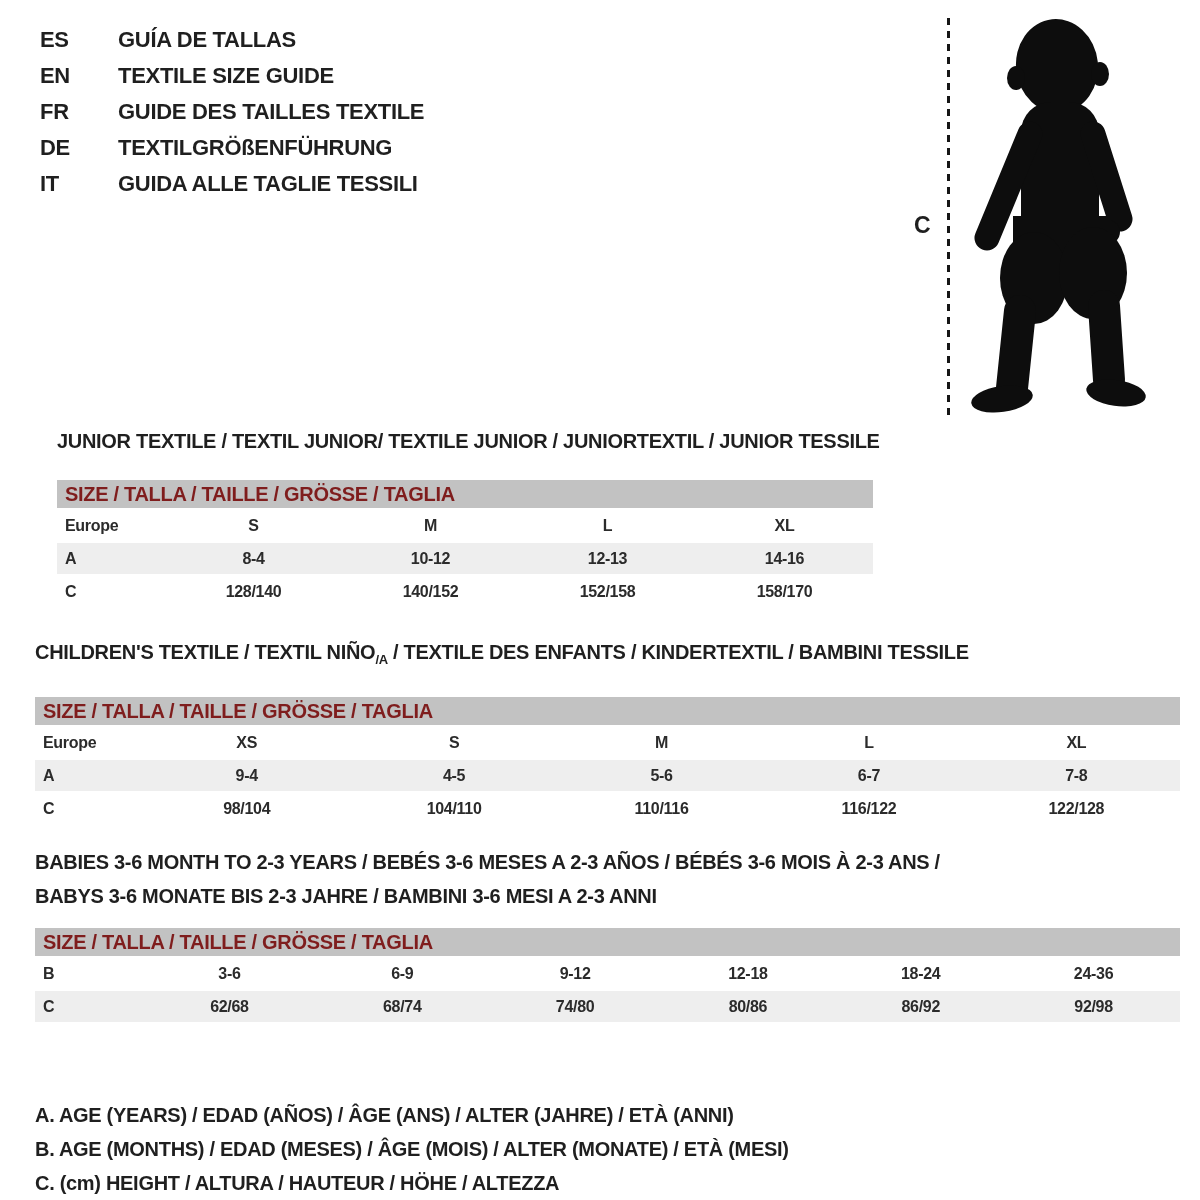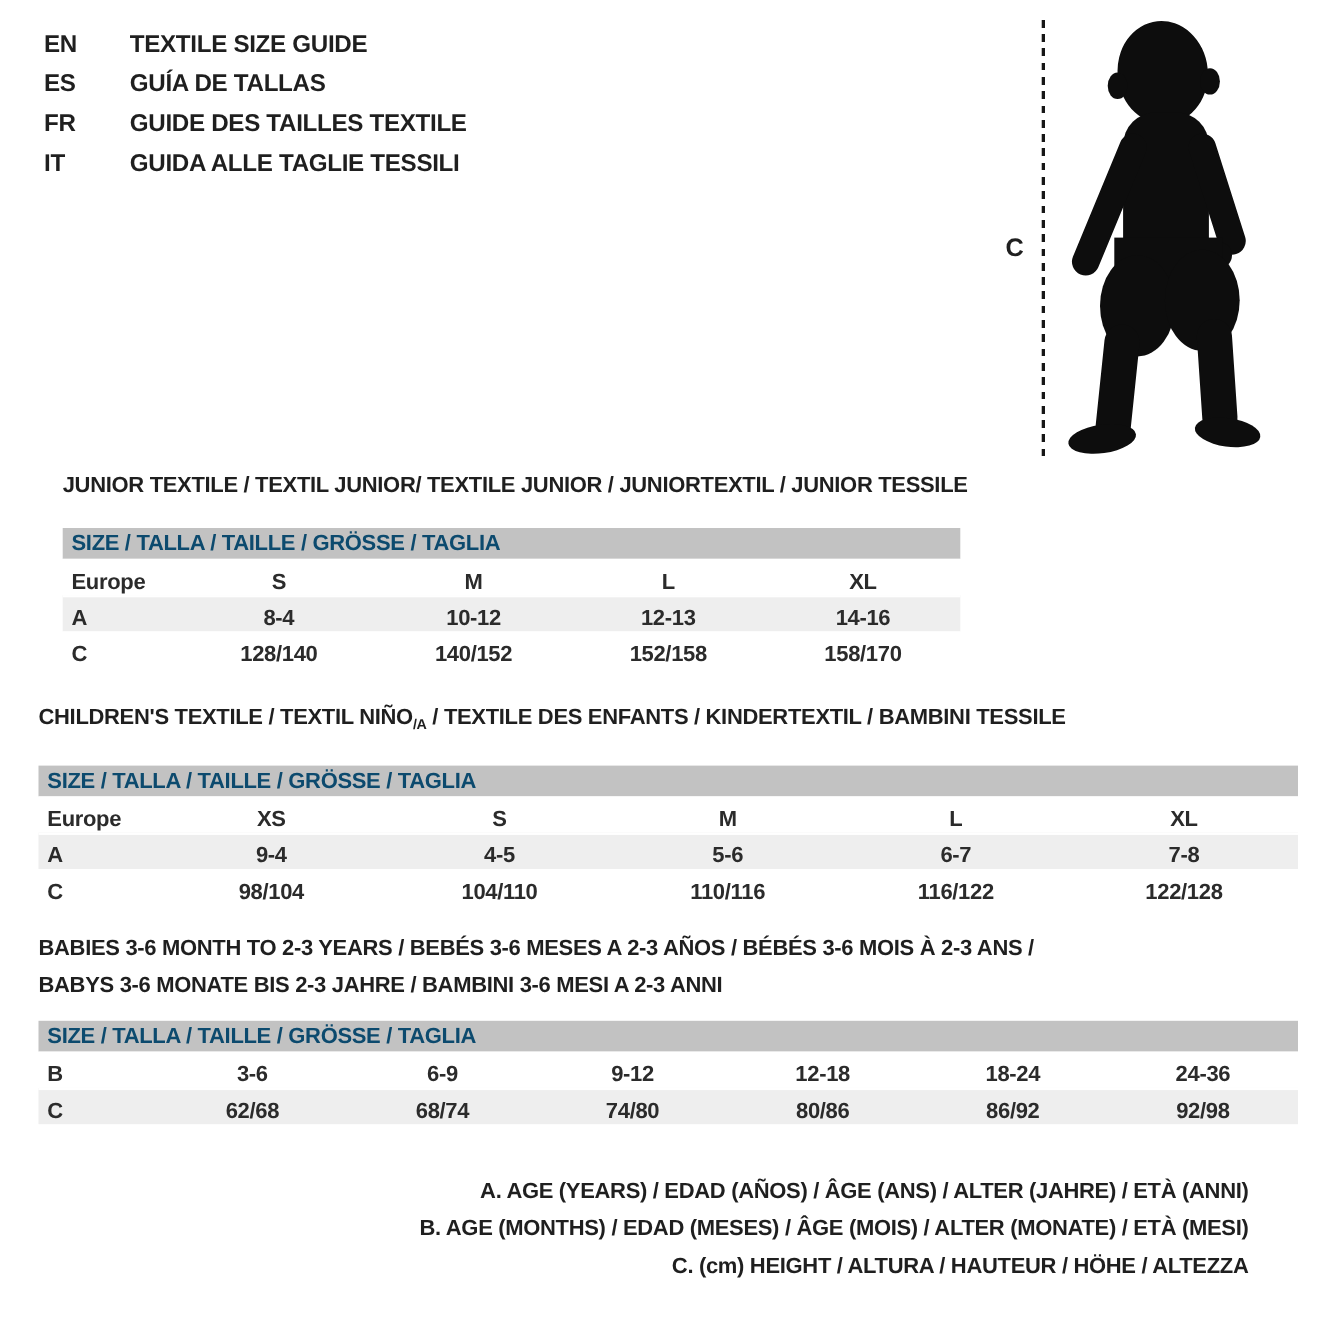--- a/index.html
+++ b/index.html
@@ -25,64 +25,68 @@
     background:repeating-linear-gradient(to bottom,#161616 0 7px,transparent 7px 13px);
   }
   .fig-label{position:absolute;left:914px;top:212px;font-size:23px;}
   .baby{position:absolute;left:957px;top:16px;}
 
   
   .section{position:absolute;left:35px;}
   #sec-junior{top:429px;width:816px;margin-left:22px;}
   #sec-children{top:640px;width:1145px;}
   #sec-babies{top:845px;width:1145px;}
-  #footnotes{top:1066px;width:1100px;text-align:right;}
+  #footnotes{top:1098px;width:1100px;}
 
   .section-title{font-size:20px;line-height:24px;white-space:nowrap;}
   .section-title sub{font-size:13px;}
   .title2{line-height:34px;}
   .size-bar{
     margin-top:27px;height:28px;
-    background:#c2c2c2;color:#0c4a6e;
+    background:#c2c2c2;color:#7f1d1d;
     display:flex;align-items:center;
     padding-left:8px;box-sizing:border-box;
     font-size:20px;
   }
   #sec-children .size-bar{margin-top:25px;}
   #sec-babies .size-bar{margin-top:15px;}
 
   .trow{
-    height:33px;display:flex;align-items:flex-end;
+    height:33px;display:flex;align-items:center;
     border-top:2px solid #ffffff;box-sizing:border-box;
-    font-size:20px;color:#2b2b2b;
+    font-size:16px;color:#2b2b2b;
   }
   .trow.alt{background:#eeeeee;}
   .cell{flex:1;text-align:center;}
   .cell.label{flex:0 0 100px;text-align:left;padding-left:8px;}
 
   
   .footline{font-size:20px;line-height:34px;white-space:nowrap;}
 </style>
 </head>
 <body>
 
 <div id="root">
 
   <div class="langs">
     <div class="lang-row">
+      <span class="lang-code">ES</span>
+      <span class="lang-title">GUÍA DE TALLAS</span>
+    </div>
+    <div class="lang-row">
       <span class="lang-code">EN</span>
       <span class="lang-title">TEXTILE SIZE GUIDE</span>
     </div>
     <div class="lang-row">
-      <span class="lang-code">ES</span>
-      <span class="lang-title">GUÍA DE TALLAS</span>
+      <span class="lang-code">FR</span>
+      <span class="lang-title">GUIDE DES TAILLES TEXTILE</span>
     </div>
     <div class="lang-row">
-      <span class="lang-code">FR</span>
-      <span class="lang-title">GUIDE DES TAILLES TEXTILE</span>
+      <span class="lang-code">DE</span>
+      <span class="lang-title">TEXTILGRÖßENFÜHRUNG</span>
     </div>
     <div class="lang-row">
       <span class="lang-code">IT</span>
       <span class="lang-title">GUIDA ALLE TAGLIE TESSILI</span>
     </div>
   </div>
 
   <div class="dash-line"></div>
   <div class="fig-label">C</div>
 

